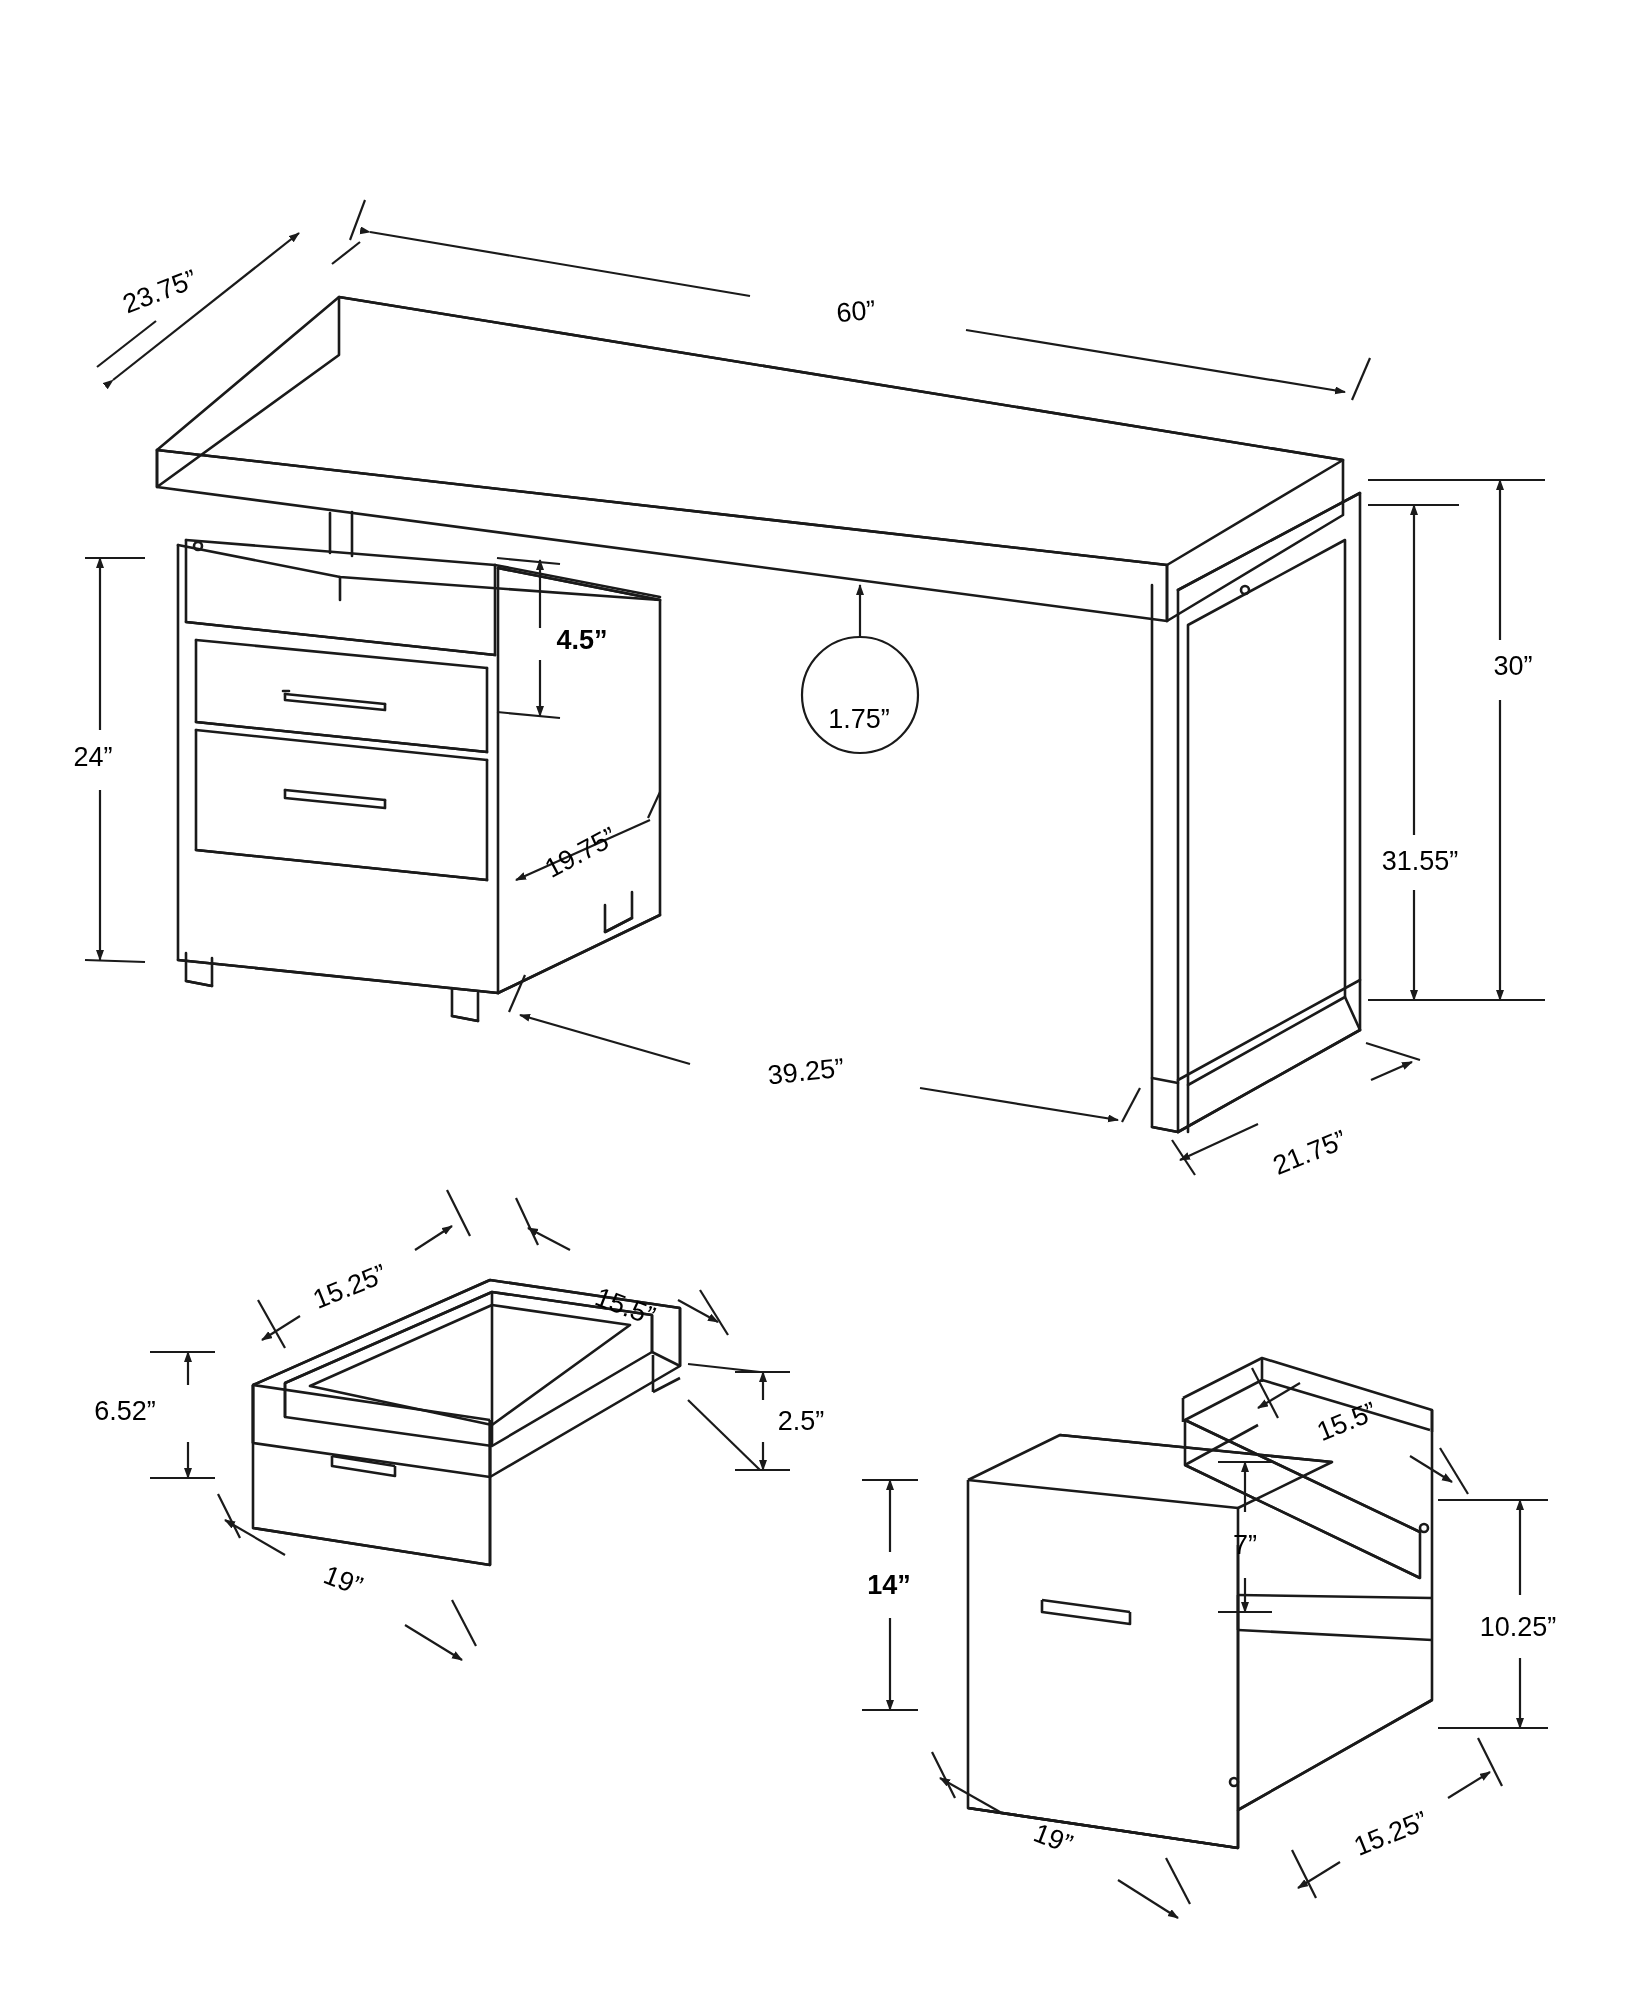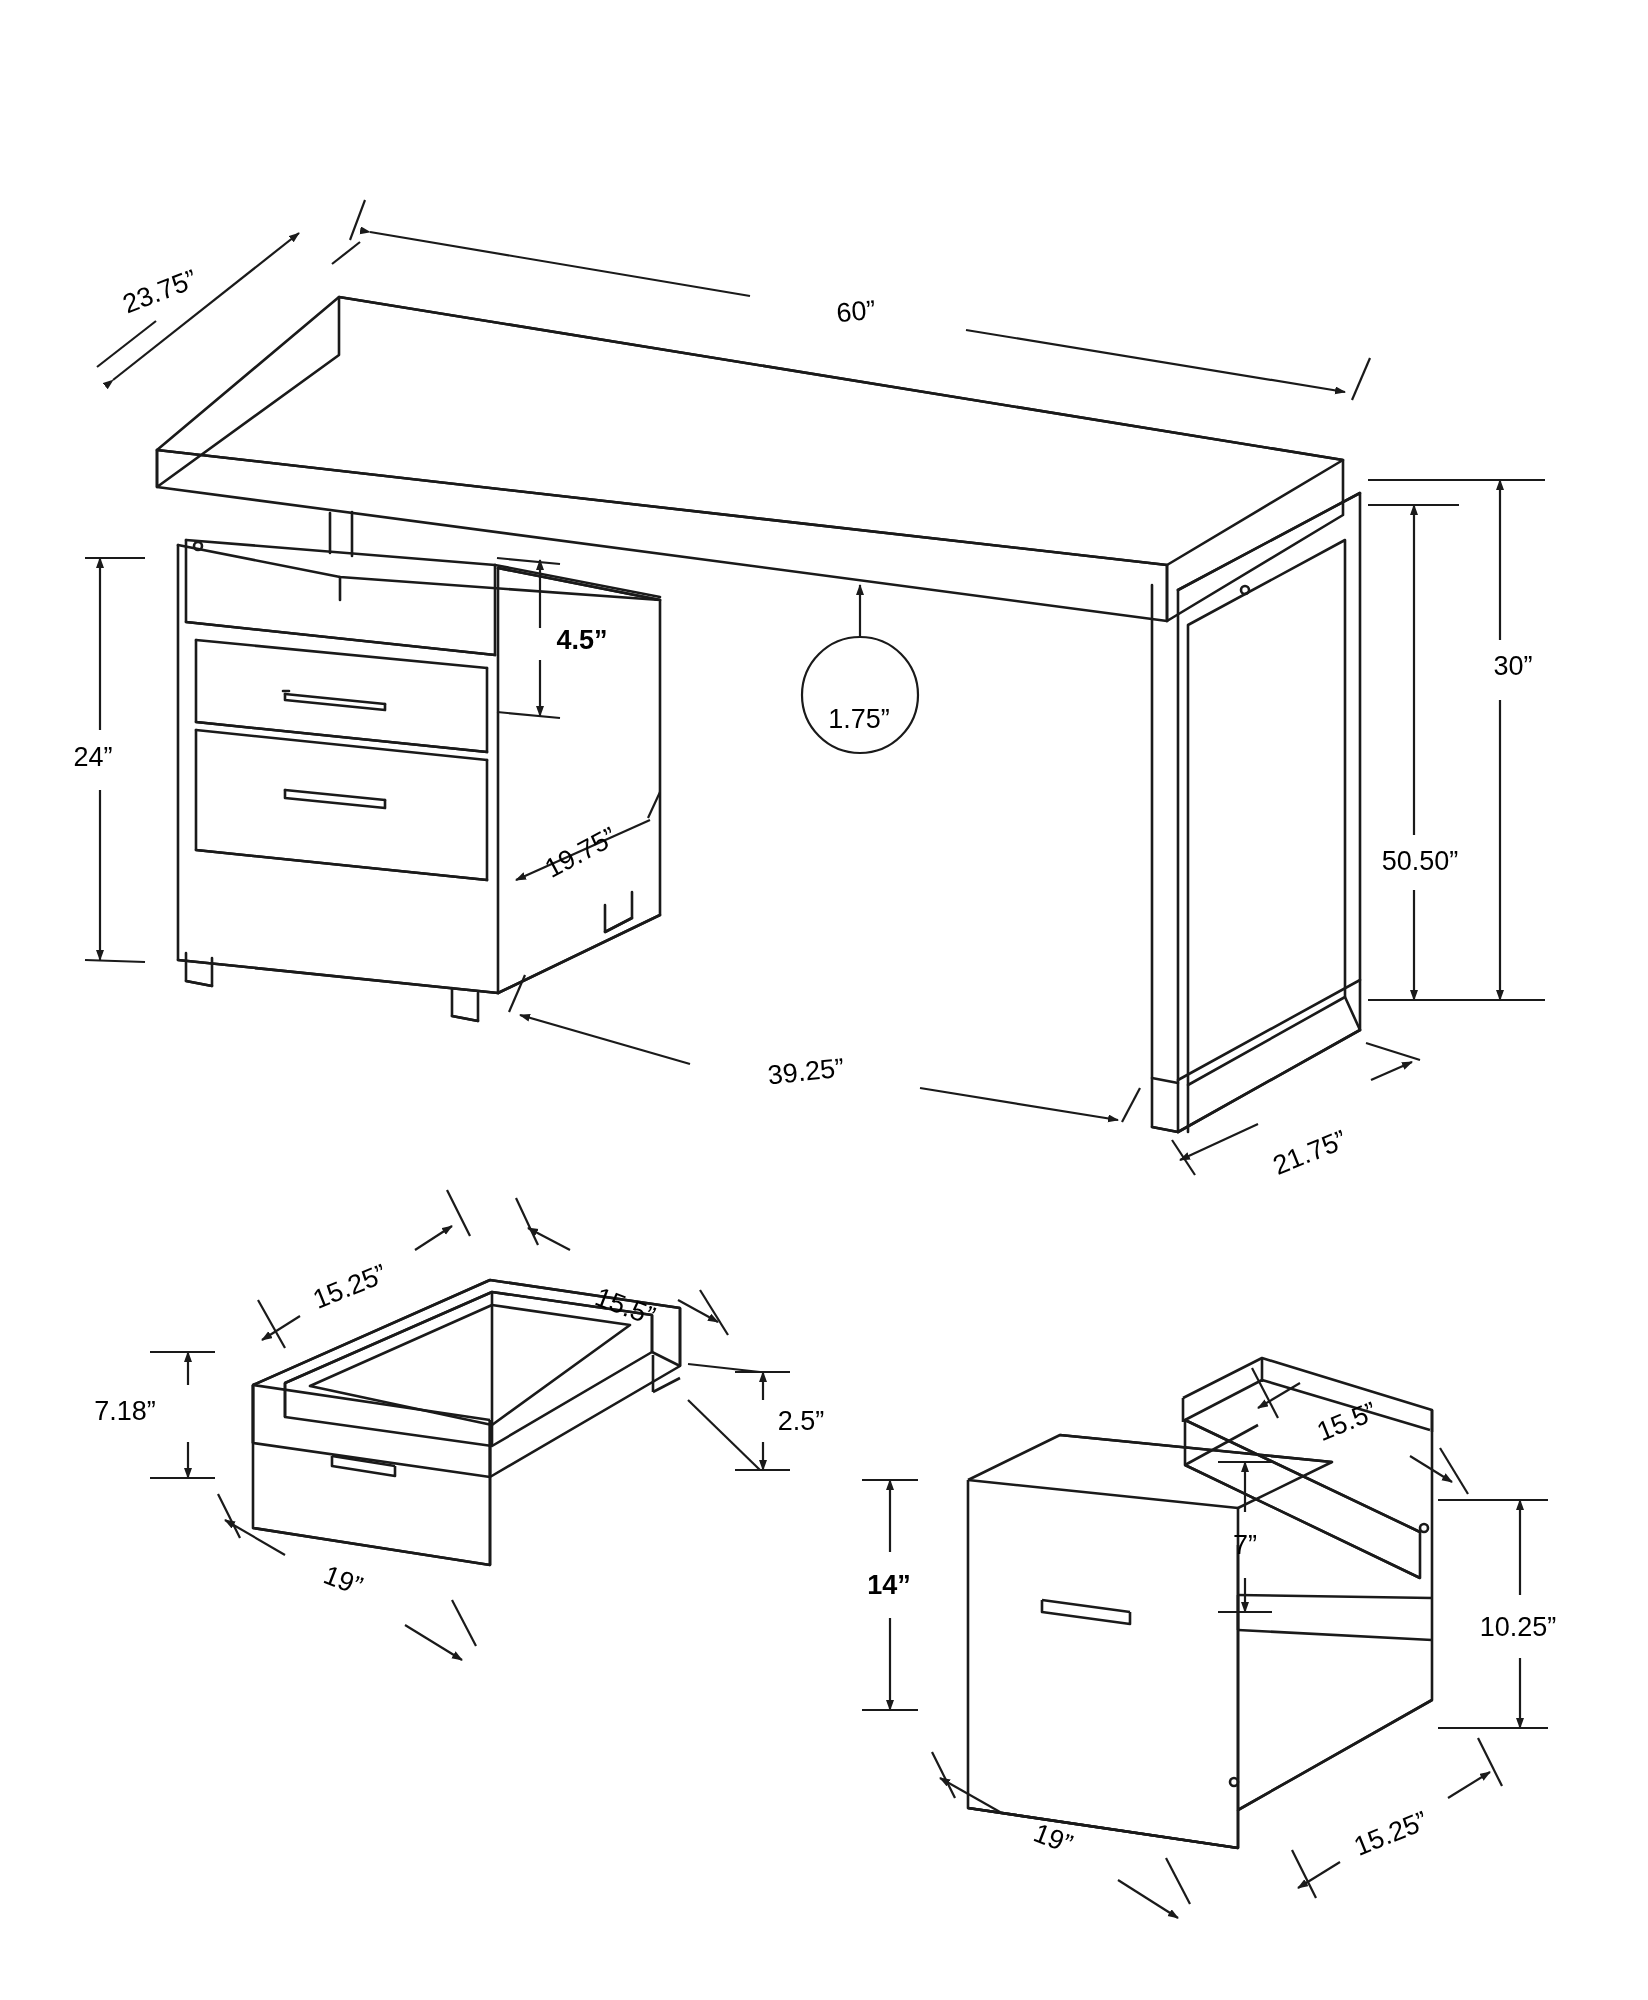--- a/index.html
+++ b/index.html
@@ -268,26 +268,26 @@
 </svg>
 
 <div class="dim-label" style="left:160px;top:292px;transform:translate(-50%,-50%) rotate(-21deg);">23.75”</div>
 <div class="dim-label" style="left:856px;top:312px;transform:translate(-50%,-50%) rotate(-5deg);">60”</div>
 <div class="dim-label" style="left:582px;top:640px;transform:translate(-50%,-50%);font-weight:bold;">4.5”</div>
 <div class="dim-label" style="left:859px;top:693px;transform:translate(-50%,-50%);margin-top:26px;">1.75”</div>
 <div class="dim-label" style="left:93px;top:757px;transform:translate(-50%,-50%);">24”</div>
 <div class="dim-label" style="left:581px;top:853px;transform:translate(-50%,-50%) rotate(-28deg);">19.75”</div>
 <div class="dim-label" style="left:806px;top:1072px;transform:translate(-50%,-50%) rotate(-6deg);">39.25”</div>
 <div class="dim-label" style="left:1513px;top:666px;transform:translate(-50%,-50%);">30”</div>
-<div class="dim-label" style="left:1420px;top:861px;transform:translate(-50%,-50%);">50.50”</div>
+<div class="dim-label" style="left:1420px;top:861px;transform:translate(-50%,-50%);">31.55”</div>
 <div class="dim-label" style="left:1310px;top:1153px;transform:translate(-50%,-50%) rotate(-22deg);">21.75”</div>
 
 <div class="dim-label" style="left:350px;top:1287px;transform:translate(-50%,-50%) rotate(-22deg);">15.25”</div>
 <div class="dim-label" style="left:625px;top:1307px;transform:translate(-50%,-50%) rotate(21deg);">15.5”</div>
-<div class="dim-label" style="left:125px;top:1411px;transform:translate(-50%,-50%);">7.18”</div>
+<div class="dim-label" style="left:125px;top:1411px;transform:translate(-50%,-50%);">6.52”</div>
 <div class="dim-label" style="left:801px;top:1421px;transform:translate(-50%,-50%);">2.5”</div>
 <div class="dim-label" style="left:343px;top:1581px;transform:translate(-50%,-50%) rotate(21deg);">19”</div>
 
 <div class="dim-label" style="left:1347px;top:1422px;transform:translate(-50%,-50%) rotate(-22deg);">15.5”</div>
 <div class="dim-label" style="left:1245px;top:1545px;transform:translate(-50%,-50%);">7”</div>
 <div class="dim-label" style="left:889px;top:1585px;transform:translate(-50%,-50%);font-weight:bold;">14”</div>
 <div class="dim-label" style="left:1518px;top:1627px;transform:translate(-50%,-50%);text-align:right;">10.25”</div>
 <div class="dim-label" style="left:1053px;top:1839px;transform:translate(-50%,-50%) rotate(21deg);">19”</div>
 <div class="dim-label" style="left:1391px;top:1834px;transform:translate(-50%,-50%) rotate(-22deg);">15.25”</div>
 

